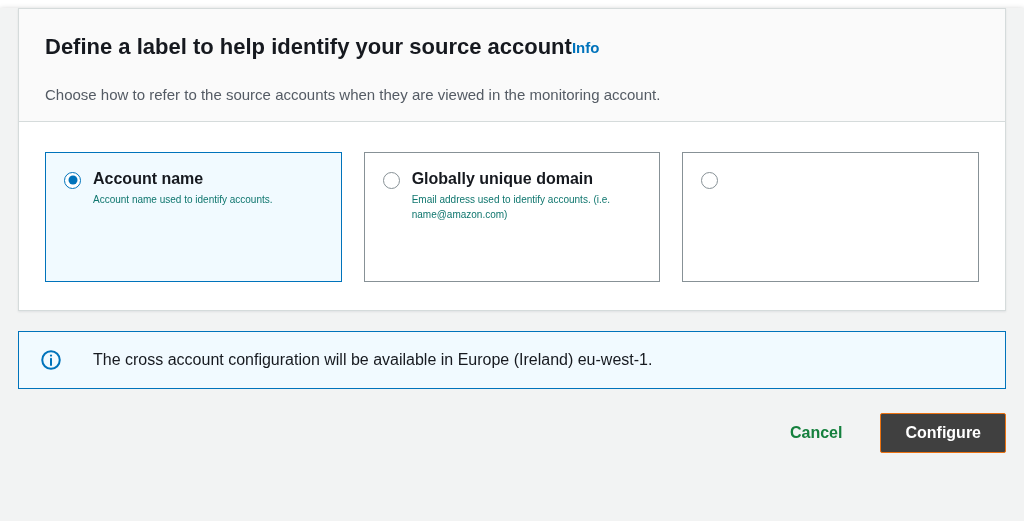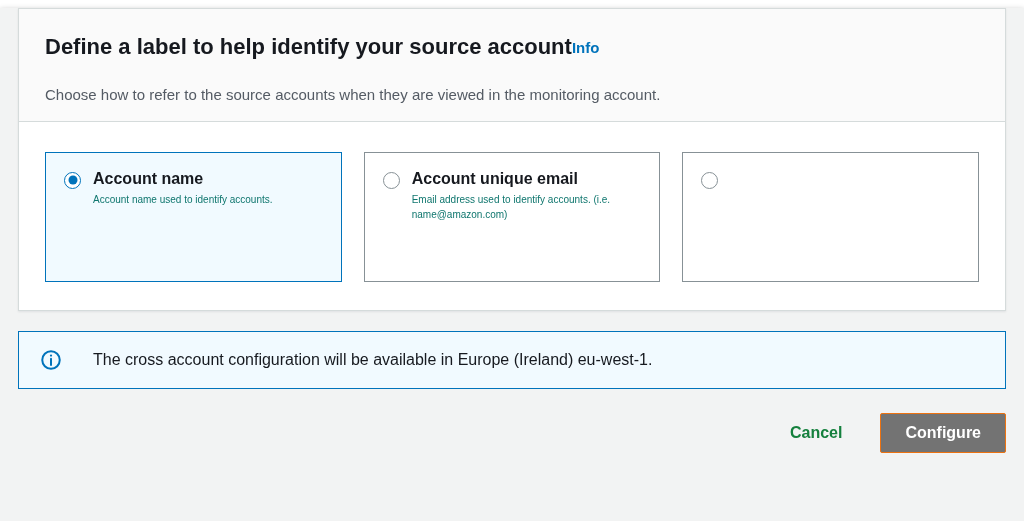--- a/index.html
+++ b/index.html
@@ -144,21 +144,21 @@
       border-radius: 2px;
       cursor: pointer;
       line-height: 1.3;
     }
     .btn-cancel {
       background: transparent;
       border: none;
       color: #15803d;
     }
     .btn-primary {
-      background: #737373;
+      background: #404040;
       border: 1px solid #ec7211;
       color: #ffffff;
     }
   </style>
 </head>
 <body>
 
 <div class="outer-container">
 
   <div class="panel">
@@ -176,21 +176,21 @@
         <span class="radio"></span>
         <div class="option-text">
           <div class="option-label">Account name</div>
           <div class="option-desc">Account name used to identify accounts.</div>
         </div>
       </div>
 
       <div class="option-card">
         <span class="radio"></span>
         <div class="option-text">
-          <div class="option-label">Account unique email</div>
+          <div class="option-label">Globally unique domain</div>
           <div class="option-desc">Email address used to identify accounts. (i.e. name@amazon.com)</div>
         </div>
       </div>
 
       <div class="option-card">
         <span class="radio"></span>
       </div>
 
     </div>
   </div>

